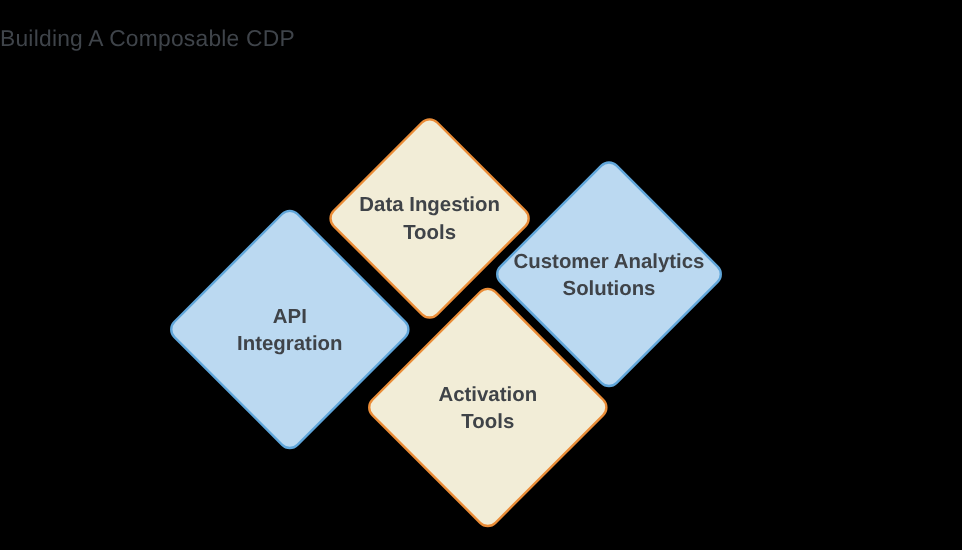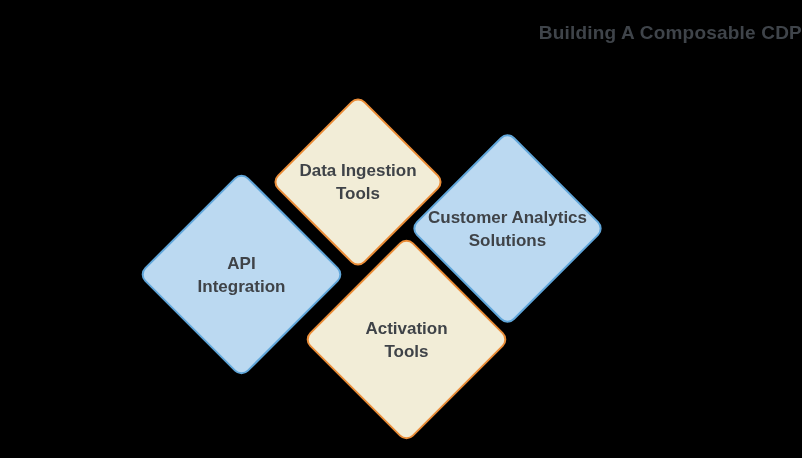--- a/index.html
+++ b/index.html
@@ -9,23 +9,23 @@
     height: 458px;
     background: var(--bg, #000);
     overflow: hidden;
     font-family: "Liberation Sans", sans-serif;
   }
   .diagram-title {
     position: absolute;
     top: 22px;
     left: 0;
     width: 100%;
-    text-align: right;
+    text-align: left;
     font-size: 19px;
-    font-weight: 700;
+    font-weight: 400;
     color: var(--title-color, #3F444A);
     letter-spacing: 0.2px;
   }
   .diamond {
     position: absolute;
     box-sizing: border-box;
     transform: rotate(45deg);
     background: var(--fill, #ccc);
     border: 2px solid var(--border, #999);
     border-radius: 10px;

